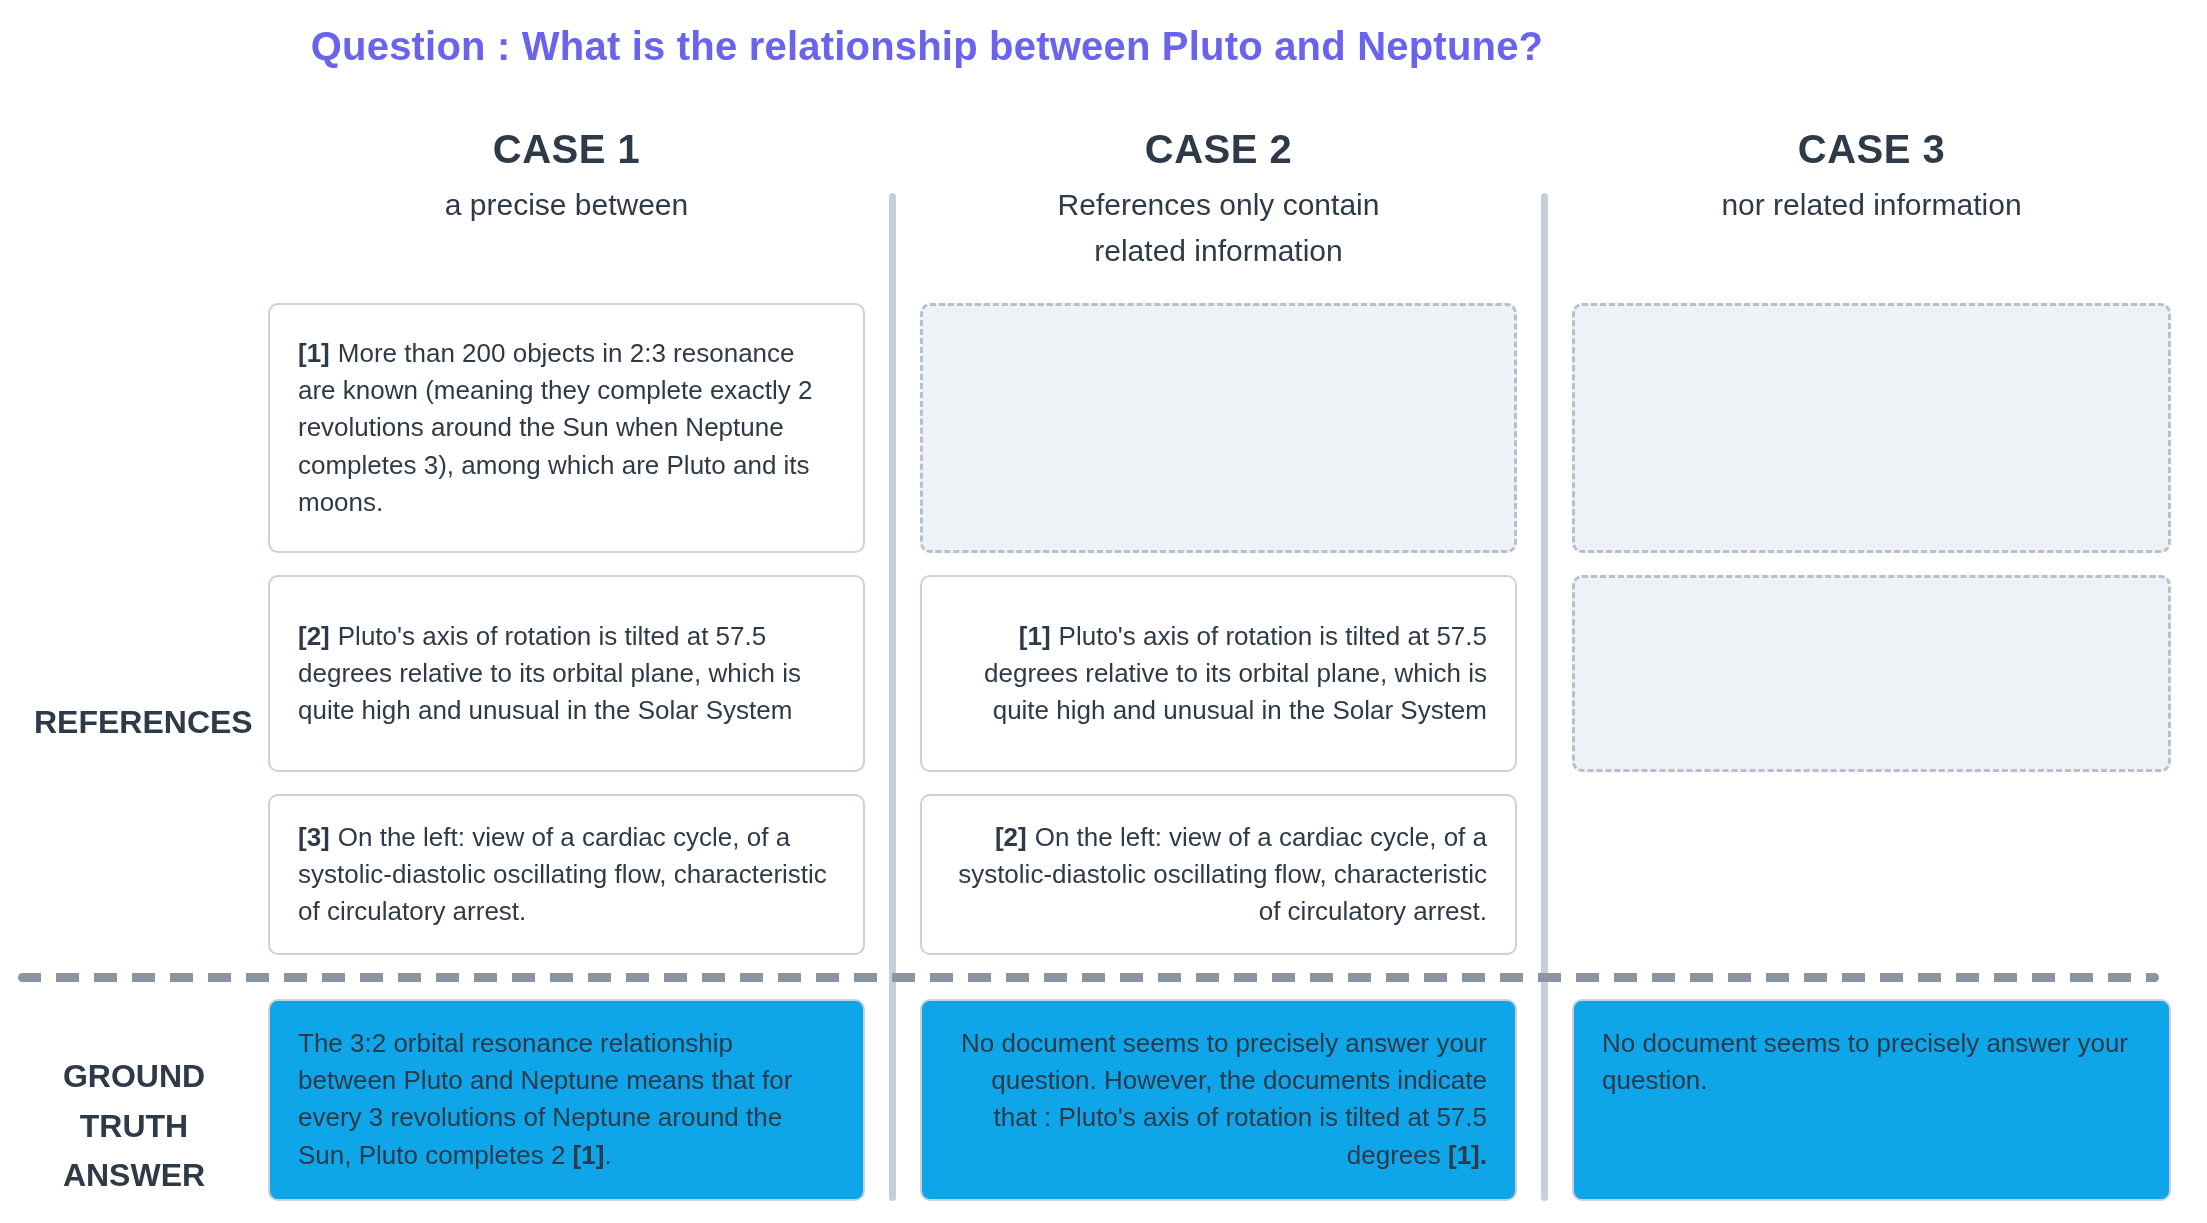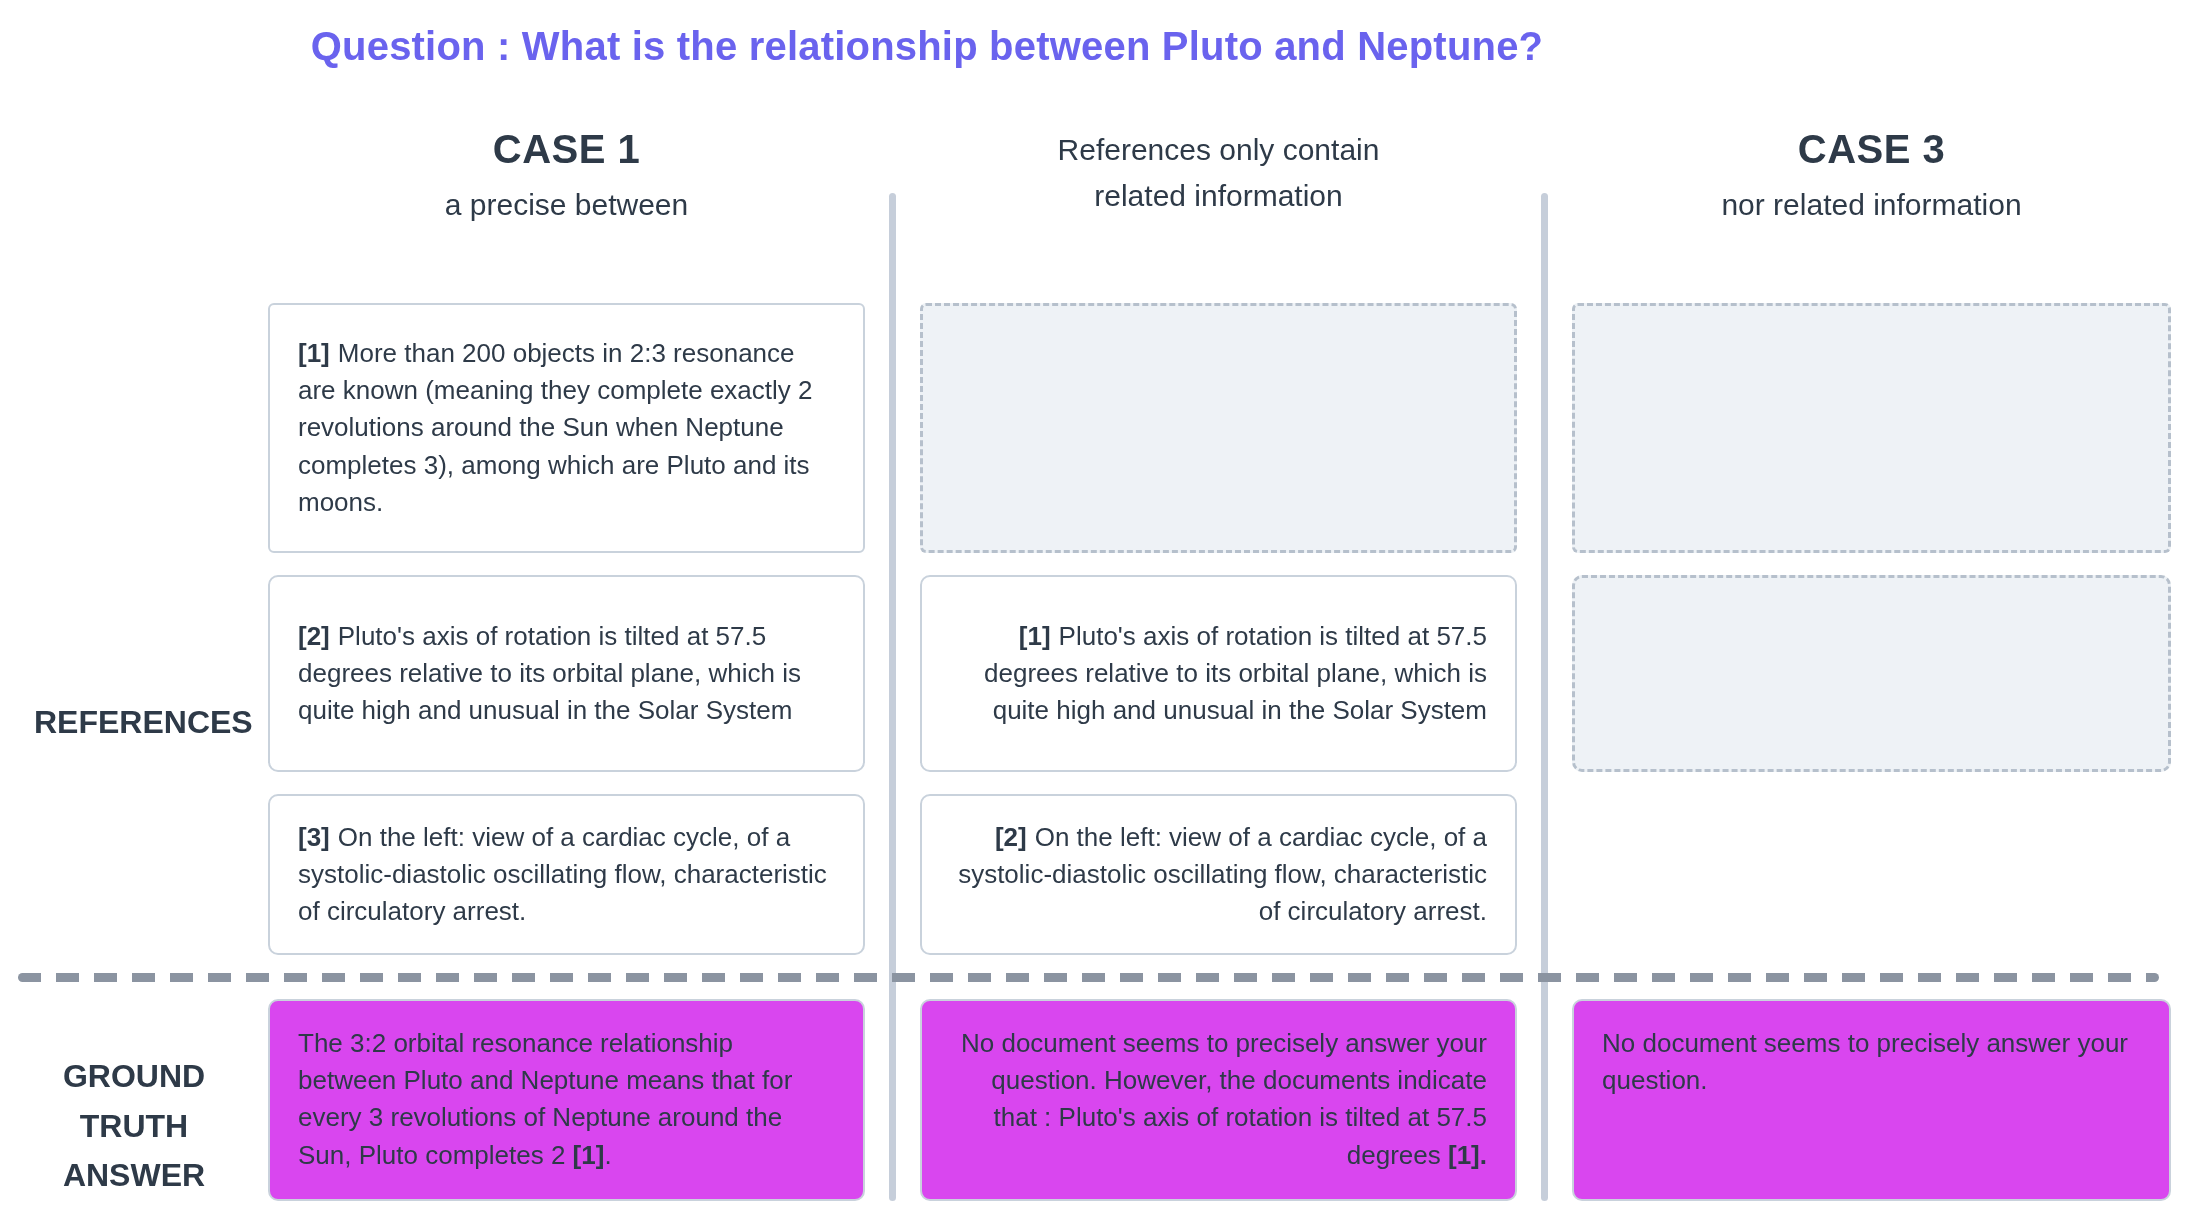--- a/index.html
+++ b/index.html
@@ -45,32 +45,32 @@
 
   .ref-box{
     background:#ffffff;
     border:2px solid #c9d2dc;
     border-radius:10px;
     box-sizing:border-box;
     padding:22px 28px;
     font-size:26px;line-height:1.43;
     display:flex;flex-direction:column;justify-content:center;
   }
-  .r1 .gap, .ref-box.r1, .empty-box.r1{margin-bottom:22px;border-radius:6px;}
+  .r1 .gap, .ref-box.r1, .empty-box.r1{margin-bottom:22px;}
   .ref-box.r2, .empty-box.r2{margin-bottom:22px;}
 
   .empty-box{
     background:#eef2f6;
     border:3px dashed #b6c0cc;
     border-radius:10px;
     box-sizing:border-box;
   }
 
   .answer-box{
-    background:#d946ef;
+    background:#0ea5e9;
     border:2px solid #c9d2dc;
     border-radius:10px;
     box-sizing:border-box;
     padding:24px 28px;
     font-size:26px;line-height:1.43;
   }
 
   .ref-marker{font-weight:bold;margin-right:8px;}
   .ans-marker{font-weight:bold;}
 
@@ -106,20 +106,21 @@
     <div class="vdiv vd1"></div>
     <div class="vdiv vd2"></div>
 
     <div class="case-header rh c1">
       <div class="case-label">CASE 1</div>
       <div class="case-sub">
         <div>a precise between</div>
       </div>
     </div>
     <div class="case-header rh c2">
+      <div class="case-label">CASE 2</div>
       <div class="case-sub">
         <div>References only contain</div>
         <div>related information</div>
       </div>
     </div>
     <div class="case-header rh c3">
       <div class="case-label">CASE 3</div>
       <div class="case-sub">
         <div>nor related information</div>
       </div>

